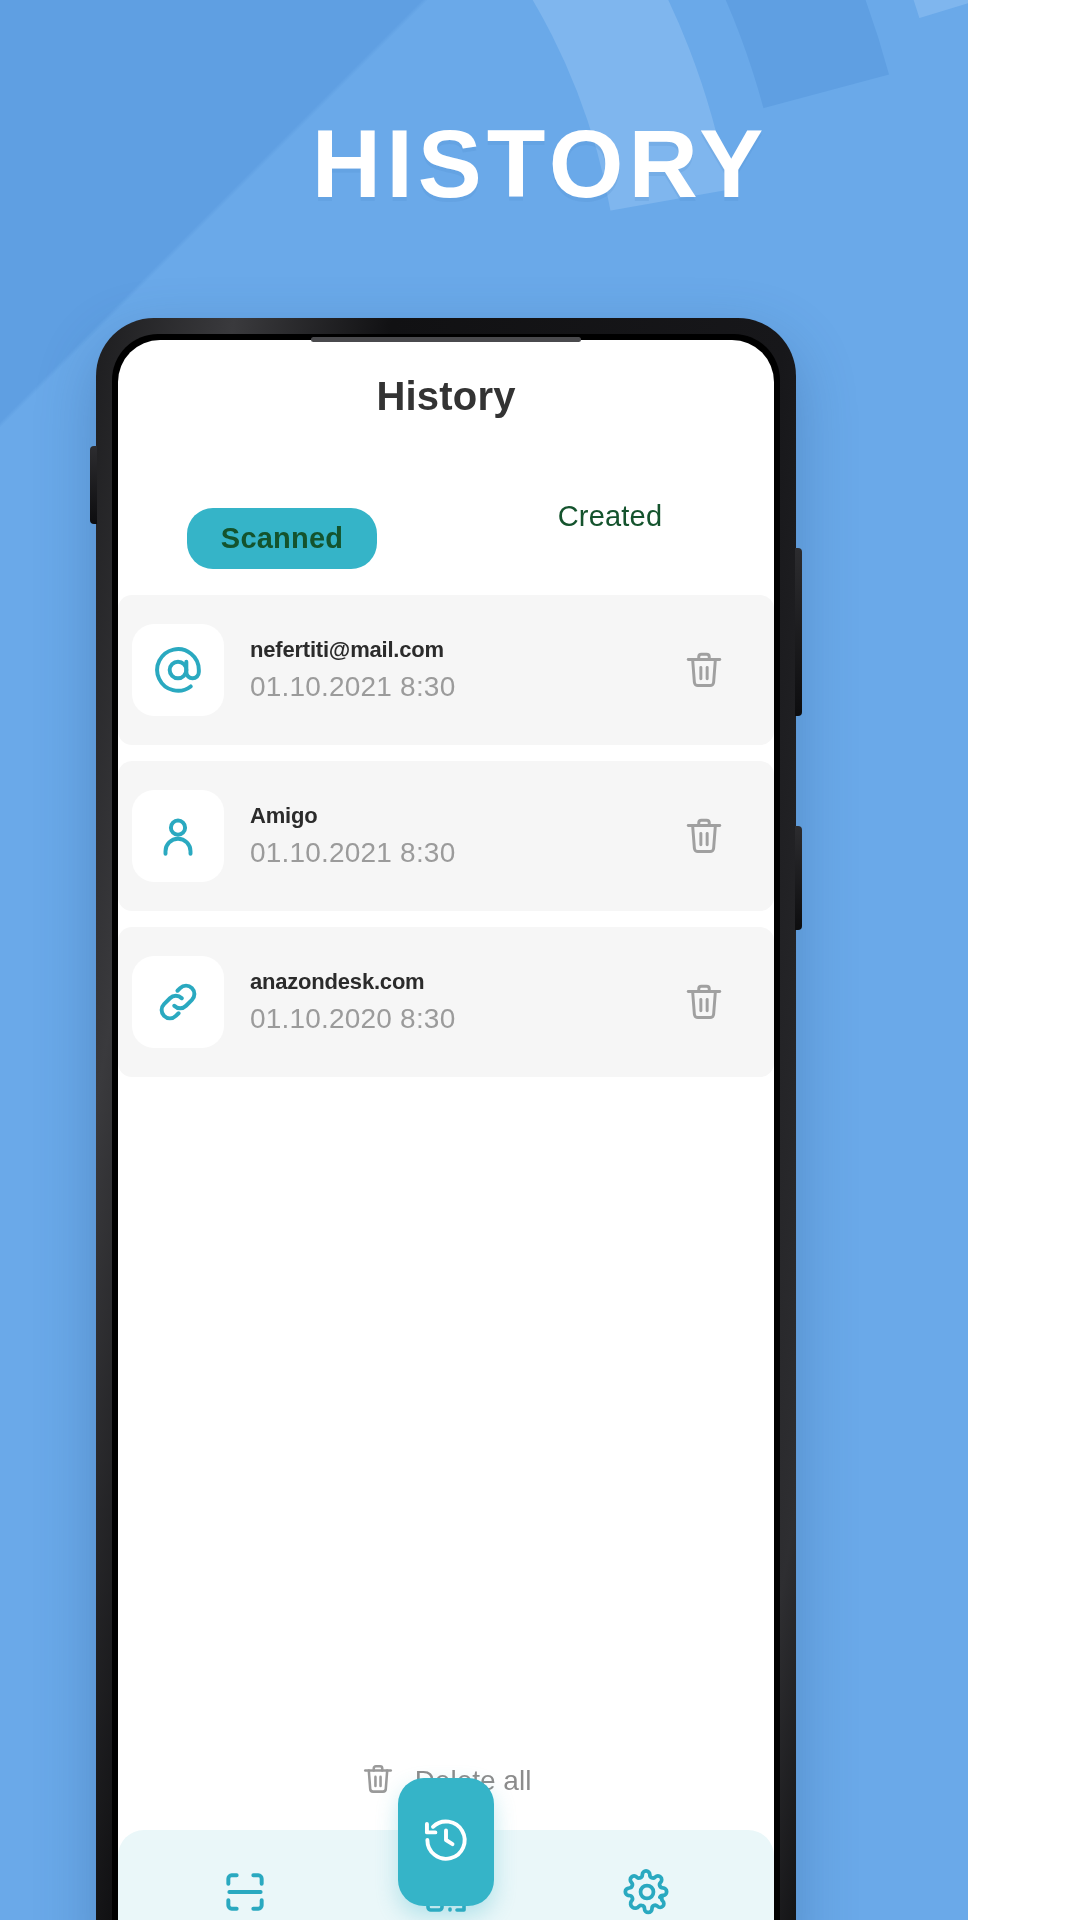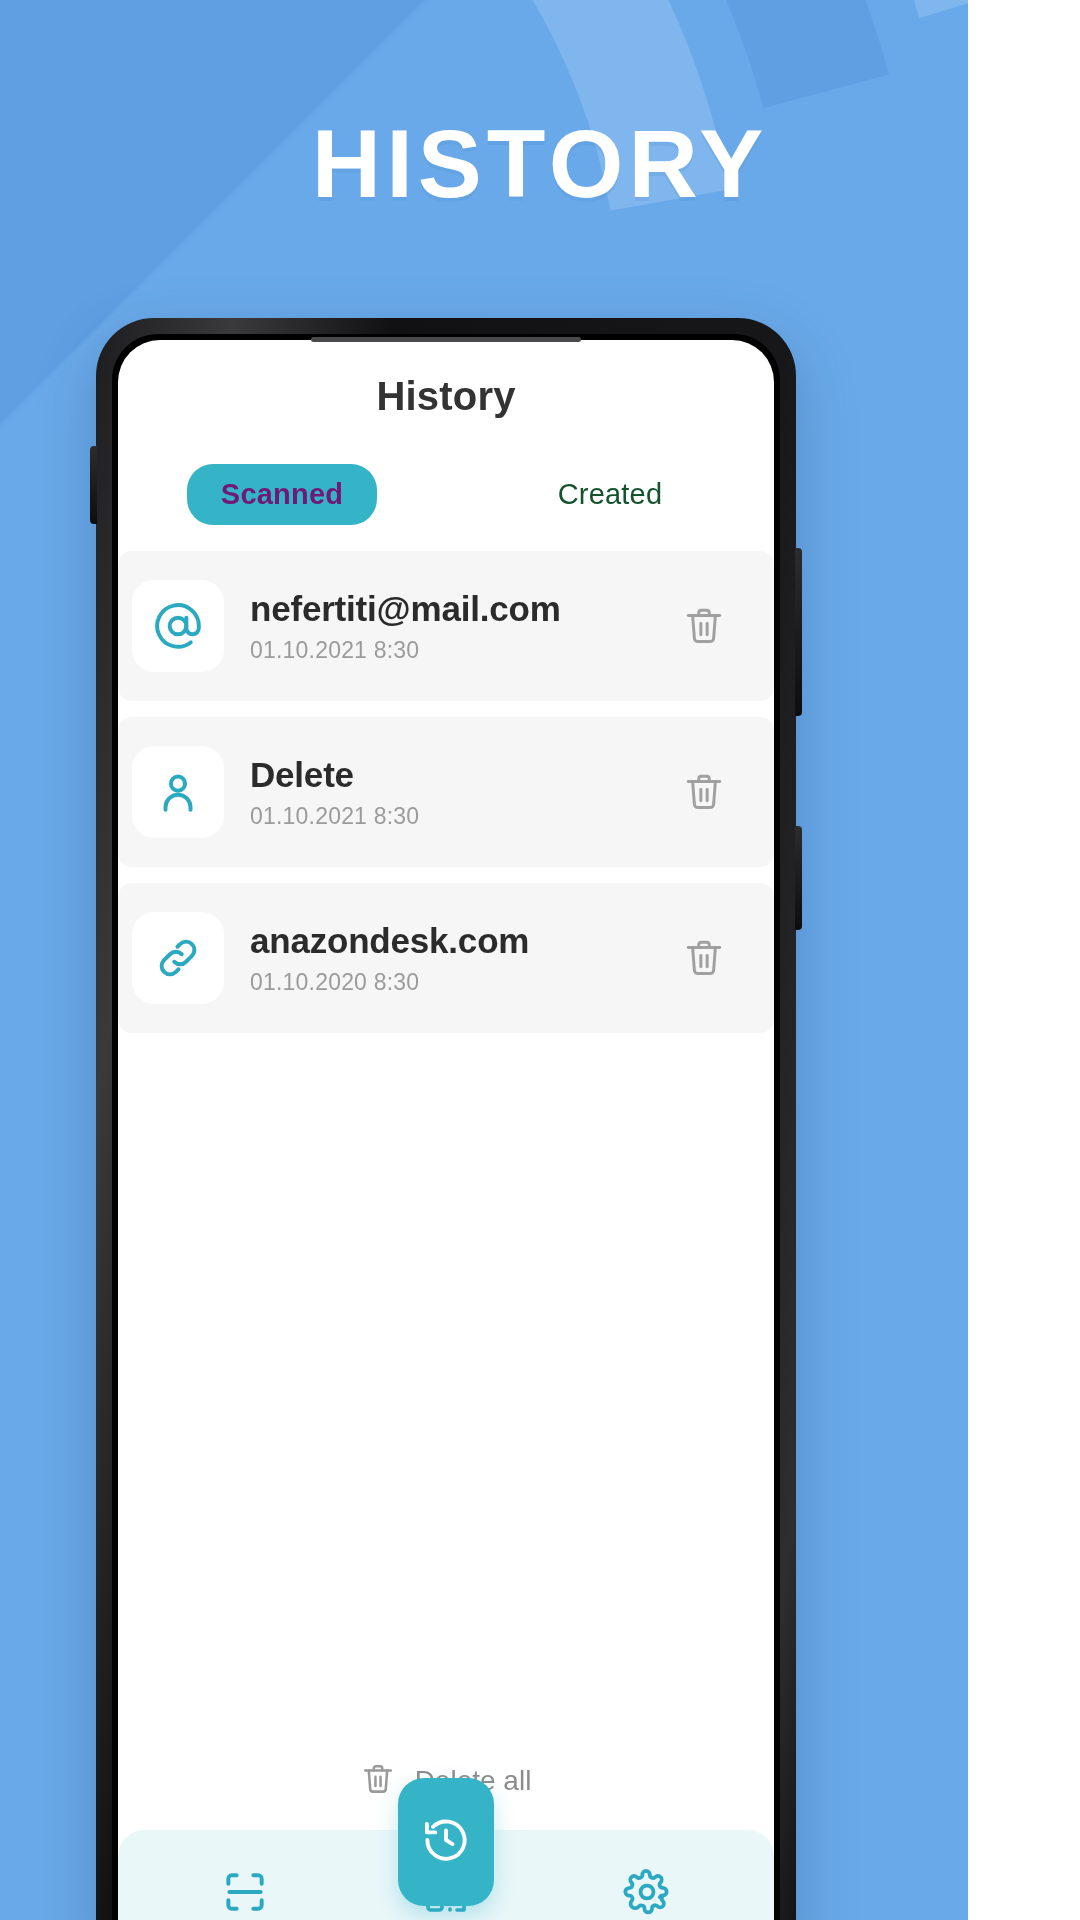--- a/index.html
+++ b/index.html
@@ -178,21 +178,22 @@
     justify-content: center;
     padding: 14px 34px;
     border-radius: 26px;
     font-size: 29px;
     font-weight: 700;
     letter-spacing: 0.2px;
     white-space: nowrap;
   }
   .tab-pill.active {
     background: #35b4c8;
-    color: #701a75;
+    color: #14532d;
+    margin-top: 44px;
   }
   .tab-pill.inactive {
     background: transparent;
     color: #14532d;
     font-weight: 400;
   }
 
   
   .history-list {
     flex: 1 1 auto;
@@ -217,32 +218,32 @@
     background: #ffffff;
     border-radius: 22px;
     display: flex;
     align-items: center;
     justify-content: center;
     margin-right: 26px;
   }
   .row-icon-tile svg { display: block; }
   .row-text { flex: 1 1 auto; min-width: 0; }
   .row-title {
-    font-size: 35px;
+    font-size: 22px;
     font-weight: 700;
     color: #2b2b2b;
     letter-spacing: -0.2px;
     line-height: 1.15;
     white-space: nowrap;
     overflow: hidden;
     text-overflow: ellipsis;
   }
   .row-date {
     margin-top: 9px;
-    font-size: 23px;
+    font-size: 28px;
     color: #9b9b9b;
     letter-spacing: 0.2px;
     line-height: 1.1;
   }
   .row-delete {
     flex: 0 0 auto;
     width: 56px;
     height: 56px;
     display: flex;
     align-items: center;
@@ -359,21 +360,21 @@
           </div>
 
           <div class="history-row">
             <div class="row-icon-tile">
               <svg width="50" height="50" viewBox="0 0 24 24" fill="none" stroke="#2aa9c0" stroke-width="1.9" stroke-linecap="round" stroke-linejoin="round">
                 <circle cx="12" cy="8" r="3.4"></circle>
                 <path d="M6 20.5v-1.2a6 6 0 0 1 12 0v1.2"></path>
               </svg>
             </div>
             <div class="row-text">
-              <div class="row-title">Delete</div>
+              <div class="row-title">Amigo</div>
               <div class="row-date">01.10.2021 8:30</div>
             </div>
             <div class="row-delete">
               <svg width="42" height="42" viewBox="0 0 24 24" fill="none" stroke="#a0a0a0" stroke-width="1.7" stroke-linecap="round" stroke-linejoin="round">
                 <path d="M3 6h18"></path>
                 <path d="M9 6V4.5A1.5 1.5 0 0 1 10.5 3h3A1.5 1.5 0 0 1 15 4.5V6"></path>
                 <path d="M5.5 6l1 13a2 2 0 0 0 2 1.9h7a2 2 0 0 0 2-1.9l1-13"></path>
                 <path d="M10.2 10.5v6.5"></path>
                 <path d="M13.8 10.5v6.5"></path>
               </svg>

